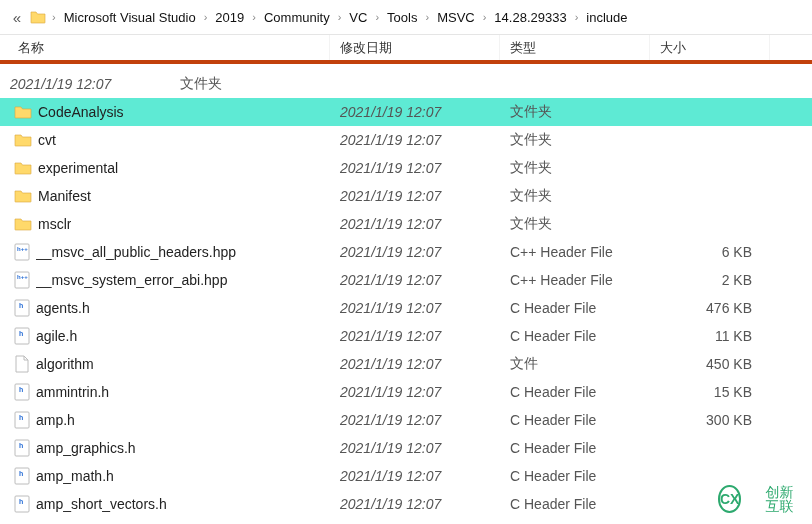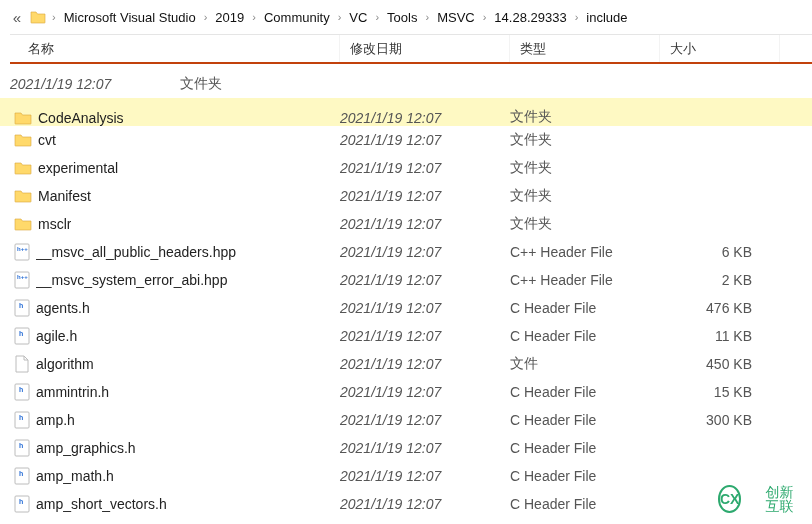--- a/index.html
+++ b/index.html
@@ -40,24 +40,23 @@
   }
   .breadcrumb .folder-icon {
     width: 16px; height: 14px;
     margin-right: 2px;
   }
   .col-headers {
     display: flex;
     height: 30px;
     align-items: flex-start;
     border-top: 1px solid #e5e5e5;
-    border-bottom: 2px solid #c2410c;
+    border-bottom: 4px solid #c2410c;
     color: #333;
     font-size: 13px;
-    margin-left: 10px;
   }
   .col-headers .col {
     padding: 0 10px;
     height: 100%;
     display: flex;
     align-items: center;
     border-right: 1px solid #f3f3f3;
   }
   .col-name { width: 330px; padding-left: 18px !important; }
   .col-date { width: 170px; }
@@ -67,22 +66,21 @@
     padding-top: 6px;
   }
   .row {
     display: flex;
     height: 28px;
     align-items: center;
     font-size: 14px;
     color: #222;
   }
   .row.selected {
-    background: #fef9c3;
-    align-items: flex-end;
+    background: #5eead4;
   }
   .cell-name {
     width: 330px;
     display: flex;
     align-items: center;
     padding-left: 14px;
     gap: 6px;
     min-width: 0;
   }
   .cell-name .label {

